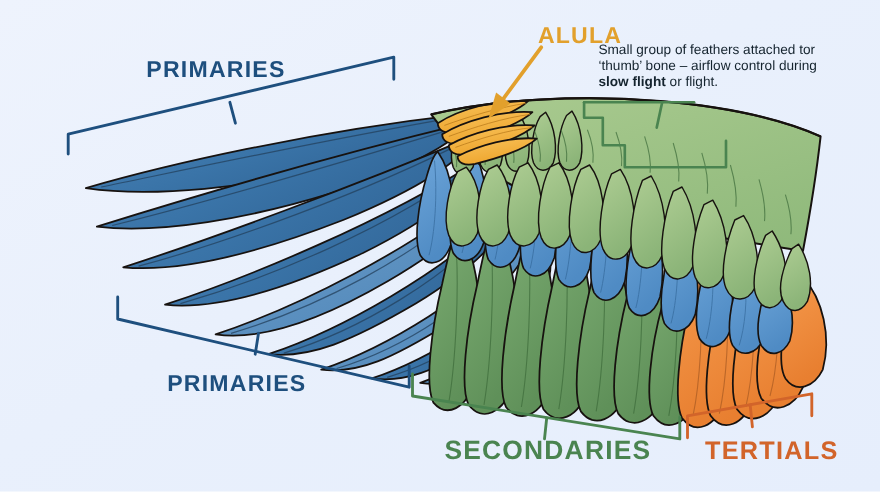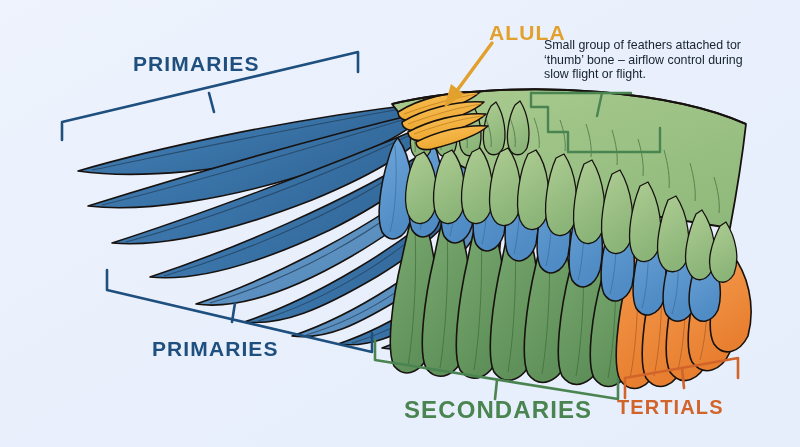--- a/index.html
+++ b/index.html
@@ -55,37 +55,37 @@
     color: #4a8450;
     letter-spacing: 0.9px;
   }
   .lbl-secondaries {
     left: 404px; top: 396px;
     font-size: 24px;
     color: #4a8450;
     letter-spacing: 1.1px;
   }
   .lbl-tertials {
-    left: 617px; top: 396px;
-    font-size: 20px;
+    left: 641px; top: 396px;
+    font-size: 23px;
     color: #d2642a;
     letter-spacing: 1.1px;
   }
   #alula-note {
     position: absolute;
     left: 544px;
     top: 38px;
     width: 200px;
     font-family: "Liberation Sans", sans-serif;
     font-size: 12.4px;
     line-height: 14.6px;
     color: #14232e;
     font-weight: normal;
   }
-  #alula-note b { font-weight: normal; }
+  #alula-note b { font-weight: bold; }
 </style>
 </head>
 <body>
 
 <div id="stage">
 
   <svg id="wing-svg" viewBox="0 0 800 447">
     <defs>
       <linearGradient id="gPrim" x1="0" y1="0" x2="1" y2="0.6">
         <stop offset="0%" stop-color="#4d85b8"></stop>

